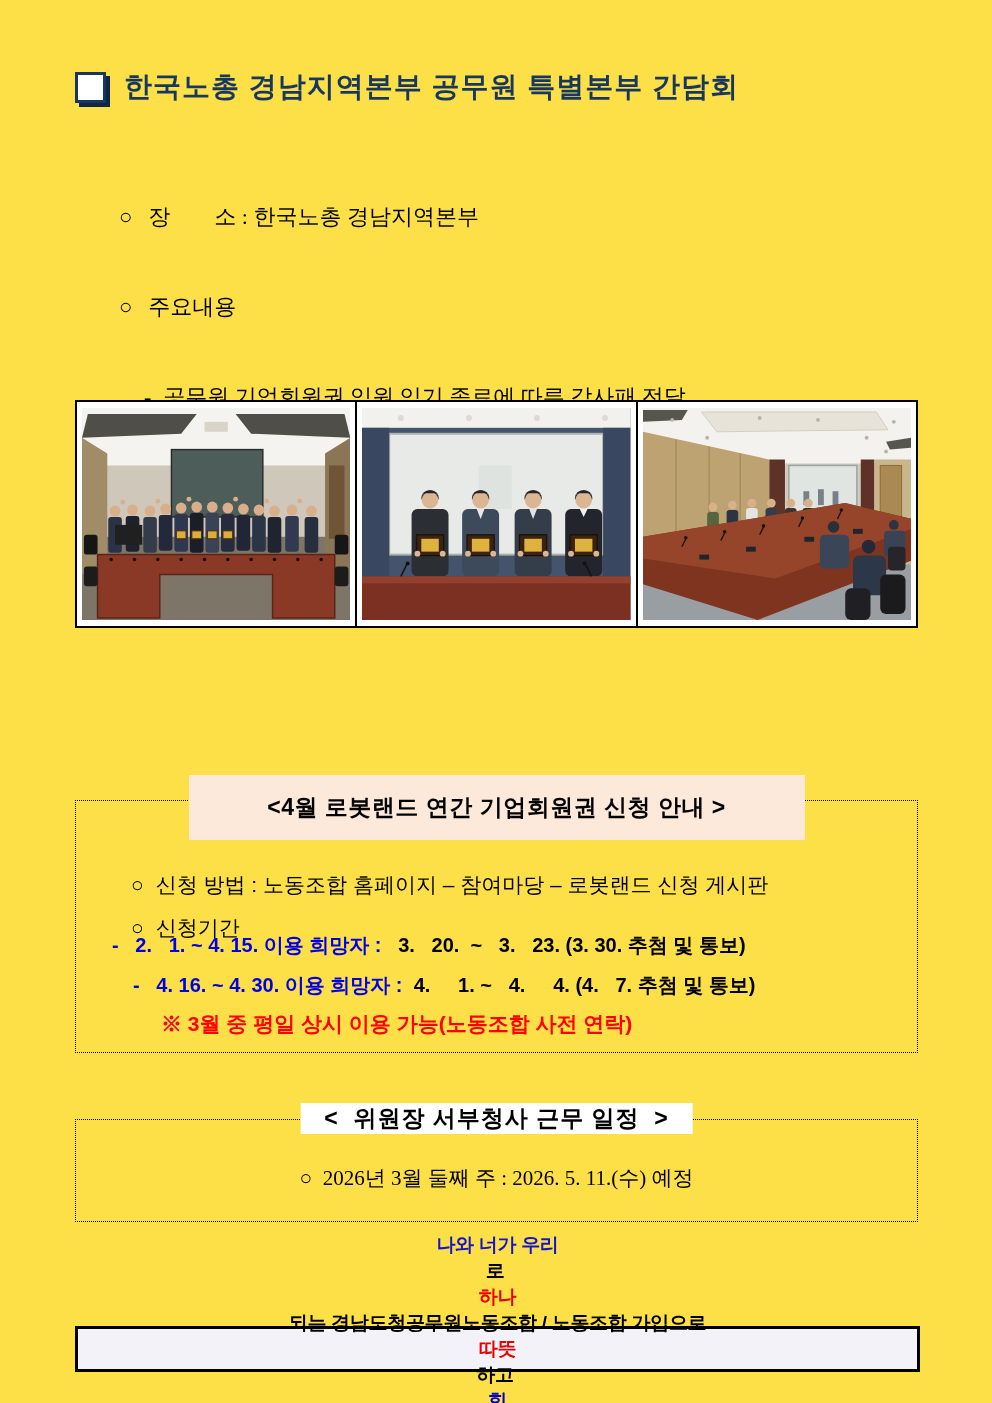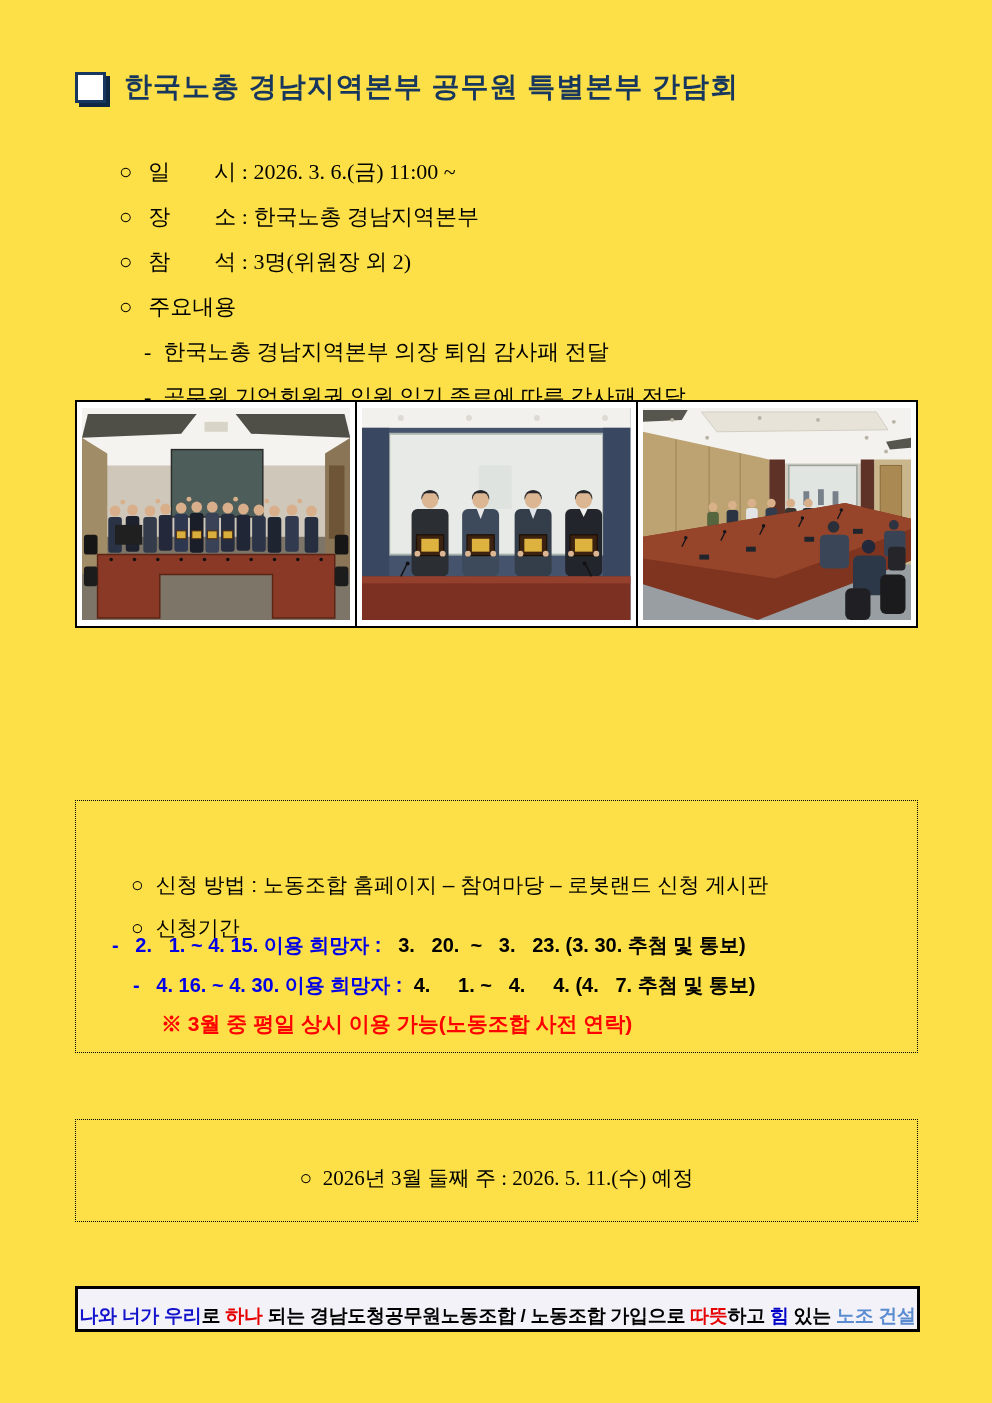--- a/index.html
+++ b/index.html
@@ -30,46 +30,37 @@
   .b1-line .marker{display:inline-block;margin-right:12px;}
   .b1-seg{left:36px;font-size:20px;font-weight:bold;}
   .b1-seg1{top:131px;}
   .b1-seg2{top:171px;}
   .b1-note{left:46px;top:209px;font-size:21px;font-weight:bold;color:#FF0000;margin-left:39px;}
   
   .box2{position:absolute;left:75px;top:1119px;width:843px;height:103px;border:1px dotted #000;box-sizing:border-box;}
   .box2-header{position:absolute;left:50%;top:-17px;transform:translateX(-50%);background:#ffffff;padding:0 24px;font-size:23px;font-weight:bold;white-space:pre;letter-spacing:1px;}
   .box2-content{position:absolute;left:0;width:100%;top:44px;text-align:center;font-family:"Liberation Serif","DejaVu Serif",serif;font-size:21px;white-space:pre;}
   
-  .banner{position:absolute;left:75px;top:1286px;width:839px;height:40px;border:3px solid #000;background:#F2F2F8;display:flex;align-items:flex-end;justify-content:center;font-size:19px;font-weight:bold;white-space:pre;letter-spacing:-0.3px;box-sizing:content-box;}
+  .banner{position:absolute;left:75px;top:1326px;width:839px;height:40px;border:3px solid #000;background:#F2F2F8;display:flex;align-items:center;justify-content:center;font-size:19px;font-weight:bold;white-space:pre;letter-spacing:-0.3px;box-sizing:content-box;flex-direction:column;}
 </style>
 </head>
 <body>
 
 <div class="page">
 
   <div class="title-row">
     <span class="title-square"></span>
     <span class="title-text">한국노총 경남지역본부 공무원 특별본부 간담회</span>
   </div>
 
-  <div class="m-line" style="top:131px;">
-    <span class="marker">○</span><span>일        시 : 2026. 3. 6.(금) 11:00 ~</span>
-  </div>
   <div class="m-line" style="top:176px;">
     <span class="marker">○</span><span>장        소 : 한국노총 경남지역본부</span>
   </div>
-  <div class="m-line" style="top:221px;">
-    <span class="marker">○</span><span>참        석 : 3명(위원장 외 2)</span>
-  </div>
   <div class="m-line" style="top:266px;">
     <span class="marker">○</span><span>주요내용</span>
-  </div>
-  <div class="d-line" style="top:311px;">
-    <span class="marker">-</span><span>한국노총 경남지역본부 의장 퇴임 감사패 전달</span>
   </div>
   <div class="d-line" style="top:356px;">
     <span class="marker">-</span><span>공무원 기업회원권 임원 임기 종료에 따른 감사패 전달</span>
   </div>
 
   <div class="photo-strip">
     <div class="photo-cell">
       <svg viewBox="0 0 276 214" preserveAspectRatio="none">
         <rect width="276" height="214" fill="#7d7568"></rect>
         <rect width="276" height="130" fill="#cfc7ba"></rect>
@@ -275,30 +266,32 @@
         <circle cx="258" cy="118" r="5" fill="#2e3342"></circle>
           <rect x="248" y="124" width="22" height="26" rx="4" fill="#394356"></rect>
         <rect x="252" y="140" width="18" height="24" rx="4" fill="#26262a"></rect>
         <rect x="244" y="168" width="26" height="40" rx="6" fill="#1b1b1d"></rect>
         <rect x="208" y="182" width="26" height="32" rx="6" fill="#202024"></rect>
       </svg>
     </div>
   </div>
 
   <div class="box1">
+    <div class="box1-header">&lt;4월 로봇랜드 연간 기업회원권 신청 안내 &gt;</div>
     <div class="b1-line b1-method">
       <span class="marker">○</span><span>신청 방법 : 노동조합 홈페이지 – 참여마당 – 로봇랜드 신청 게시판</span>
     </div>
     <div class="b1-line b1-period">
       <span class="marker">○</span><span>신청기간</span>
     </div>
     <div class="b1-line b1-seg b1-seg1"><span style="color: rgb(0, 0, 230);">-   2.   1. ~ 4. 15. 이용 희망자 : </span><span style="color: rgb(0, 0, 0);">  3.   20.  ~   3.   23. (3. 30. 추첨 및 통보)</span></div>
     <div class="b1-line b1-seg b1-seg2"><span style="color: rgb(0, 0, 230); margin-left: 21px;">-   4. 16. ~ 4. 30. 이용 희망자 : </span><span style="color: rgb(0, 0, 0);"> 4.     1. ~   4.     4. (4.   7. 추첨 및 통보)</span></div>
     <div class="b1-line b1-note">※ 3월 중 평일 상시 이용 가능(노동조합 사전 연락)</div>
   </div>
 
   <div class="box2">
+    <div class="box2-header">&lt;  위원장 서부청사 근무 일정  &gt;</div>
     <div class="box2-content">○  2026년 3월 둘째 주 : 2026. 5. 11.(수) 예정</div>
   </div>
 
   <div class="banner"><span style="color: rgb(20, 20, 204);">나와 너가 우리</span><span style="color: rgb(0, 0, 0);">로 </span><span style="color: rgb(230, 0, 0);">하나</span><span style="color: rgb(0, 0, 0);"> 되는 경남도청공무원노동조합 / 노동조합 가입으로 </span><span style="color: rgb(230, 0, 0);">따뜻</span><span style="color: rgb(0, 0, 0);">하고 </span><span style="color: rgb(0, 0, 200);">힘</span><span style="color: rgb(0, 0, 0);"> 있는 </span><span style="color: rgb(91, 139, 208);">노조 건설</span></div>
 
 </div>
 
 </body></html>

